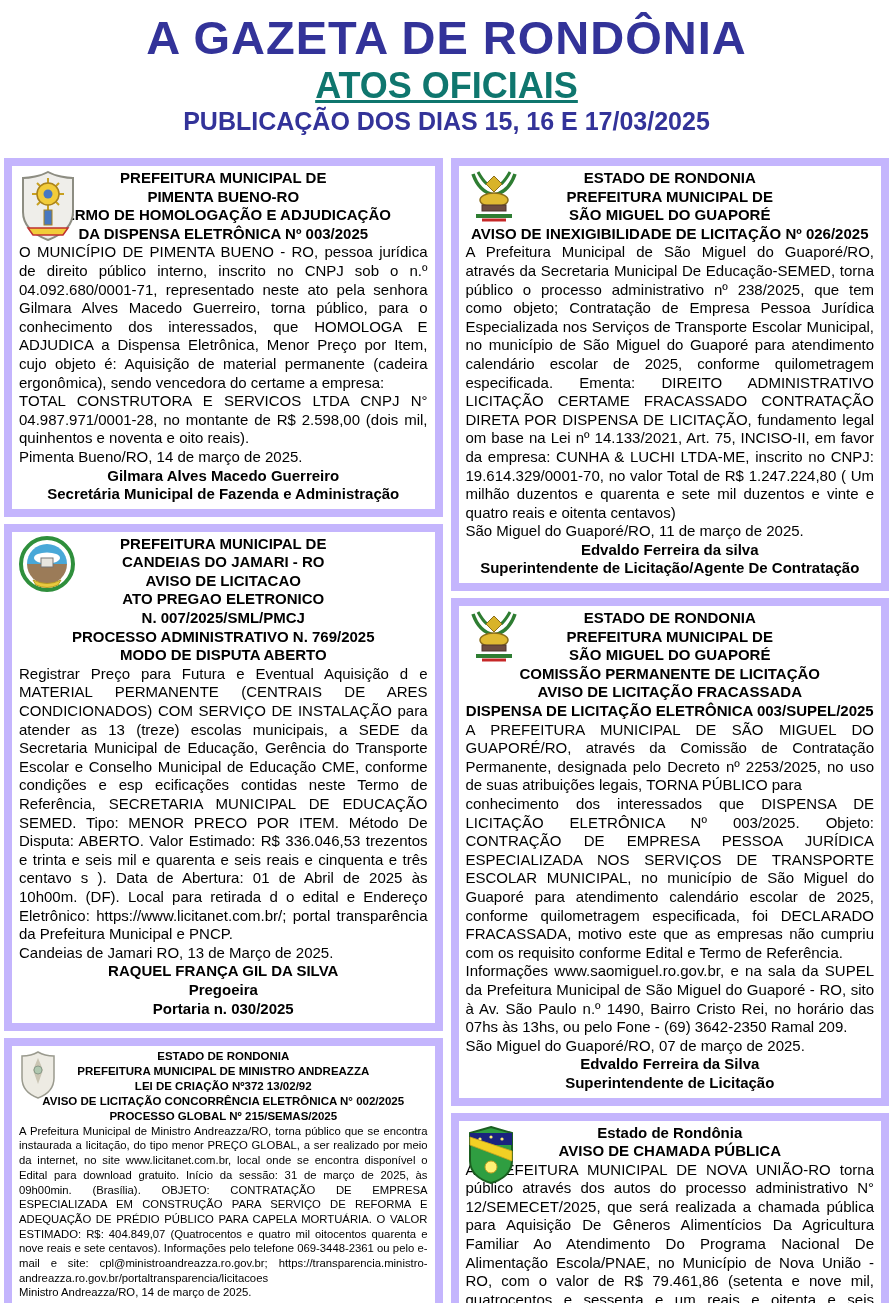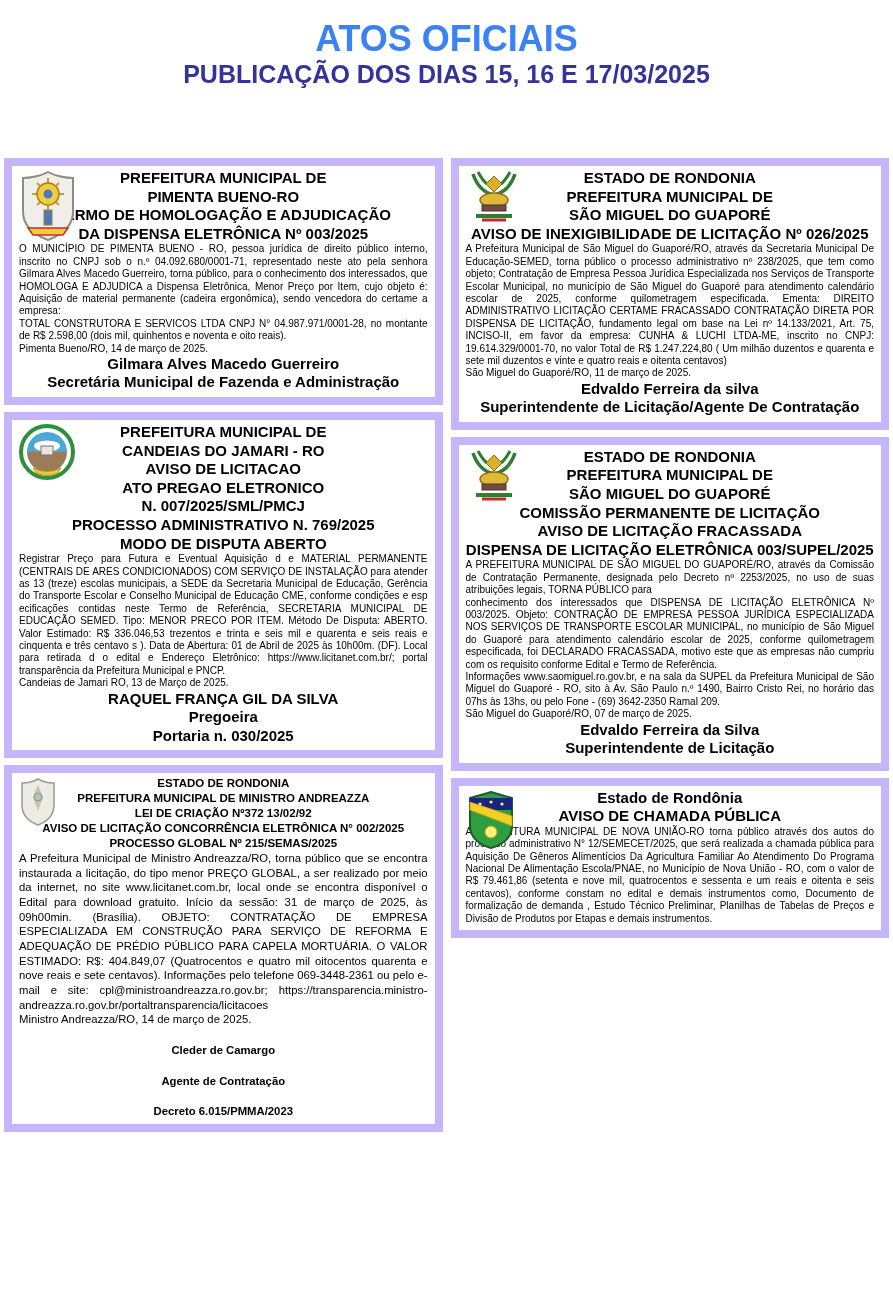--- a/index.html
+++ b/index.html
@@ -12,32 +12,33 @@
   .masthead { text-align:center; padding-top:14px; height:158px; }
   .masthead h1 { font-size:47px; font-weight:bold; letter-spacing:1px; line-height:1.0; }
   .masthead h2 { font-size:36px; font-weight:bold; line-height:1.15; margin-top:4px; }
   .masthead h3 { font-size:25px; font-weight:bold; line-height:1.1; margin-top:2px; }
   .columns { display:flex; gap:8px; align-items:flex-start; }
   .col { flex:1; display:flex; flex-direction:column; gap:7px; min-width:0; }
   .notice { border:8px solid #c4b5fd; padding:3px 7px 5px 7px; position:relative; background:#fff; }
   .crest { position:absolute; top:4px; left:7px; line-height:0; }
   .notice-head { text-align:center; }
   .head-line { font-weight:bold; font-size:15px; line-height:1.24; }
-  .body-par { text-align:justify; font-size:10px; line-height:1.24; }
+  .body-par { text-align:justify; font-size:15px; line-height:1.24; }
   .sig-line { font-weight:bold; text-align:center; font-size:15px; line-height:1.24; }
   .notice.small .head-line { font-size:11.5px; line-height:1.3; }
   .notice.small .body-par { font-size:11.3px; line-height:1.3; }
   .notice.small .sig-line { font-size:11.3px; line-height:1.3;margin-top:16px; }
 </style>
 </head>
 <body>
 
 <div class="page">
   <header class="masthead">
-    <h2 style="color:#3b82f6;">ATOS OFICIAIS</h2>
+    <h1 style="color:#333399;">A GAZETA DE RONDÔNIA</h1>
+    <h2 style="color:#0f766e;text-decoration:underline;">ATOS OFICIAIS</h2>
     <h3 style="color:#333399;">PUBLICAÇÃO DOS DIAS 15, 16 E 17/03/2025</h3>
   </header>
   <main class="columns">
     <div class="col" id="col-left">
         <section class="notice">
           <div class="crest"><svg width="58" height="72" viewBox="0 0 58 72">
               <path d="M29 2 C22 6 10 8 4 8 L4 42 C4 57 16 65 29 70 C42 65 54 57 54 42 L54 8 C48 8 36 6 29 2 Z" fill="#efeeea" stroke="#8d8d82" stroke-width="2"></path>
               <g stroke="#c8a020" stroke-width="2">
                 <line x1="29" y1="8" x2="29" y2="40"></line>
                 <line x1="13" y1="24" x2="45" y2="24"></line>

